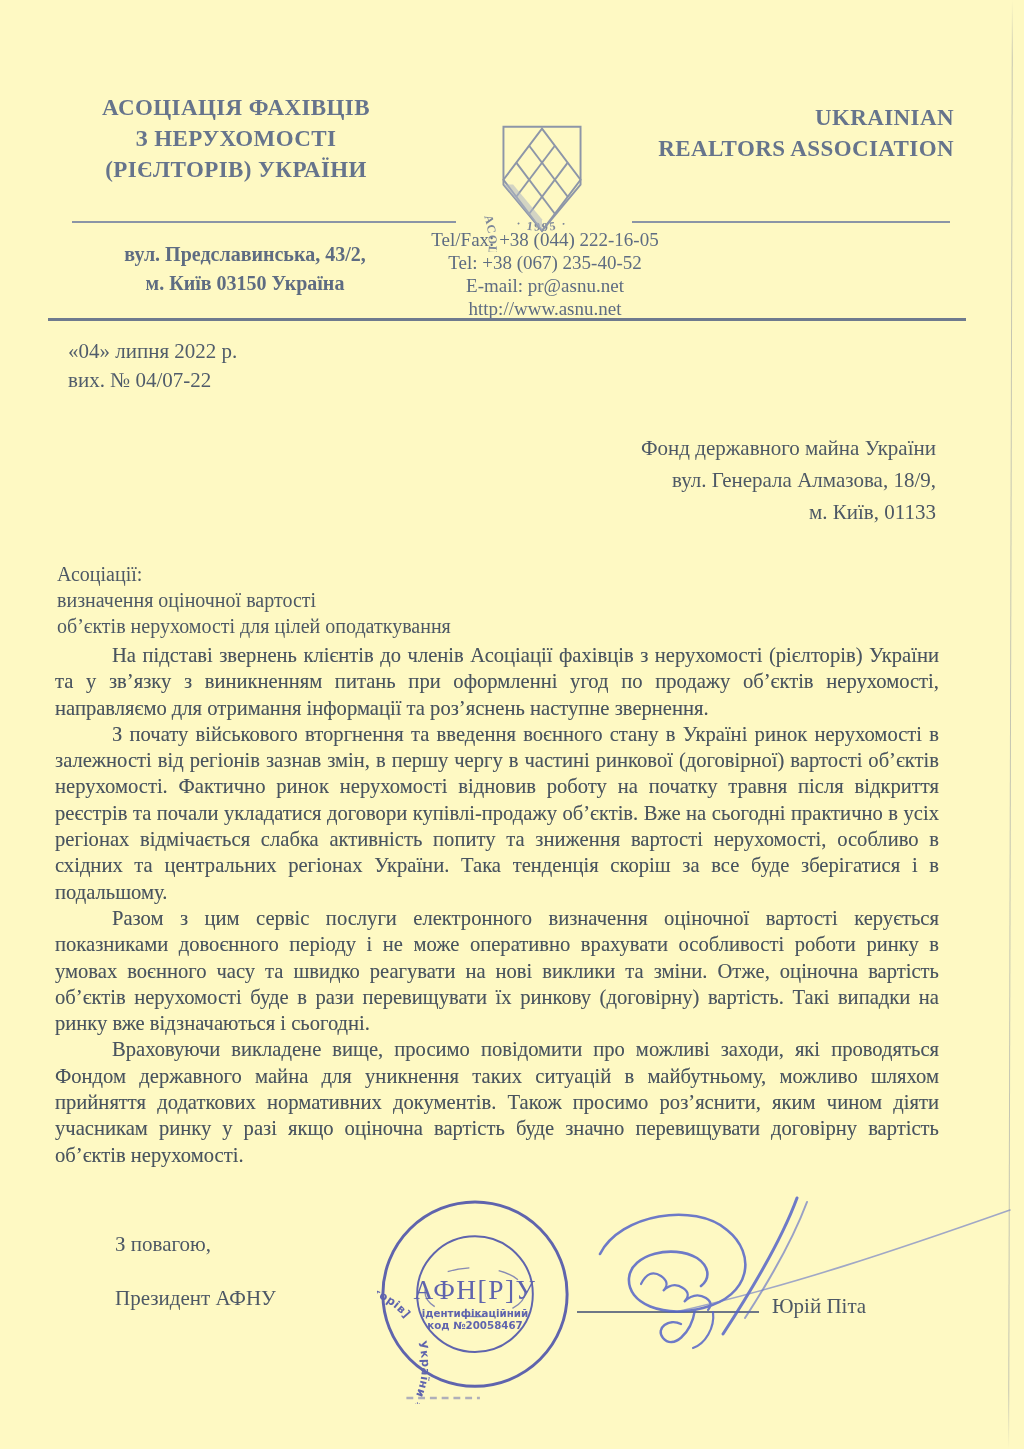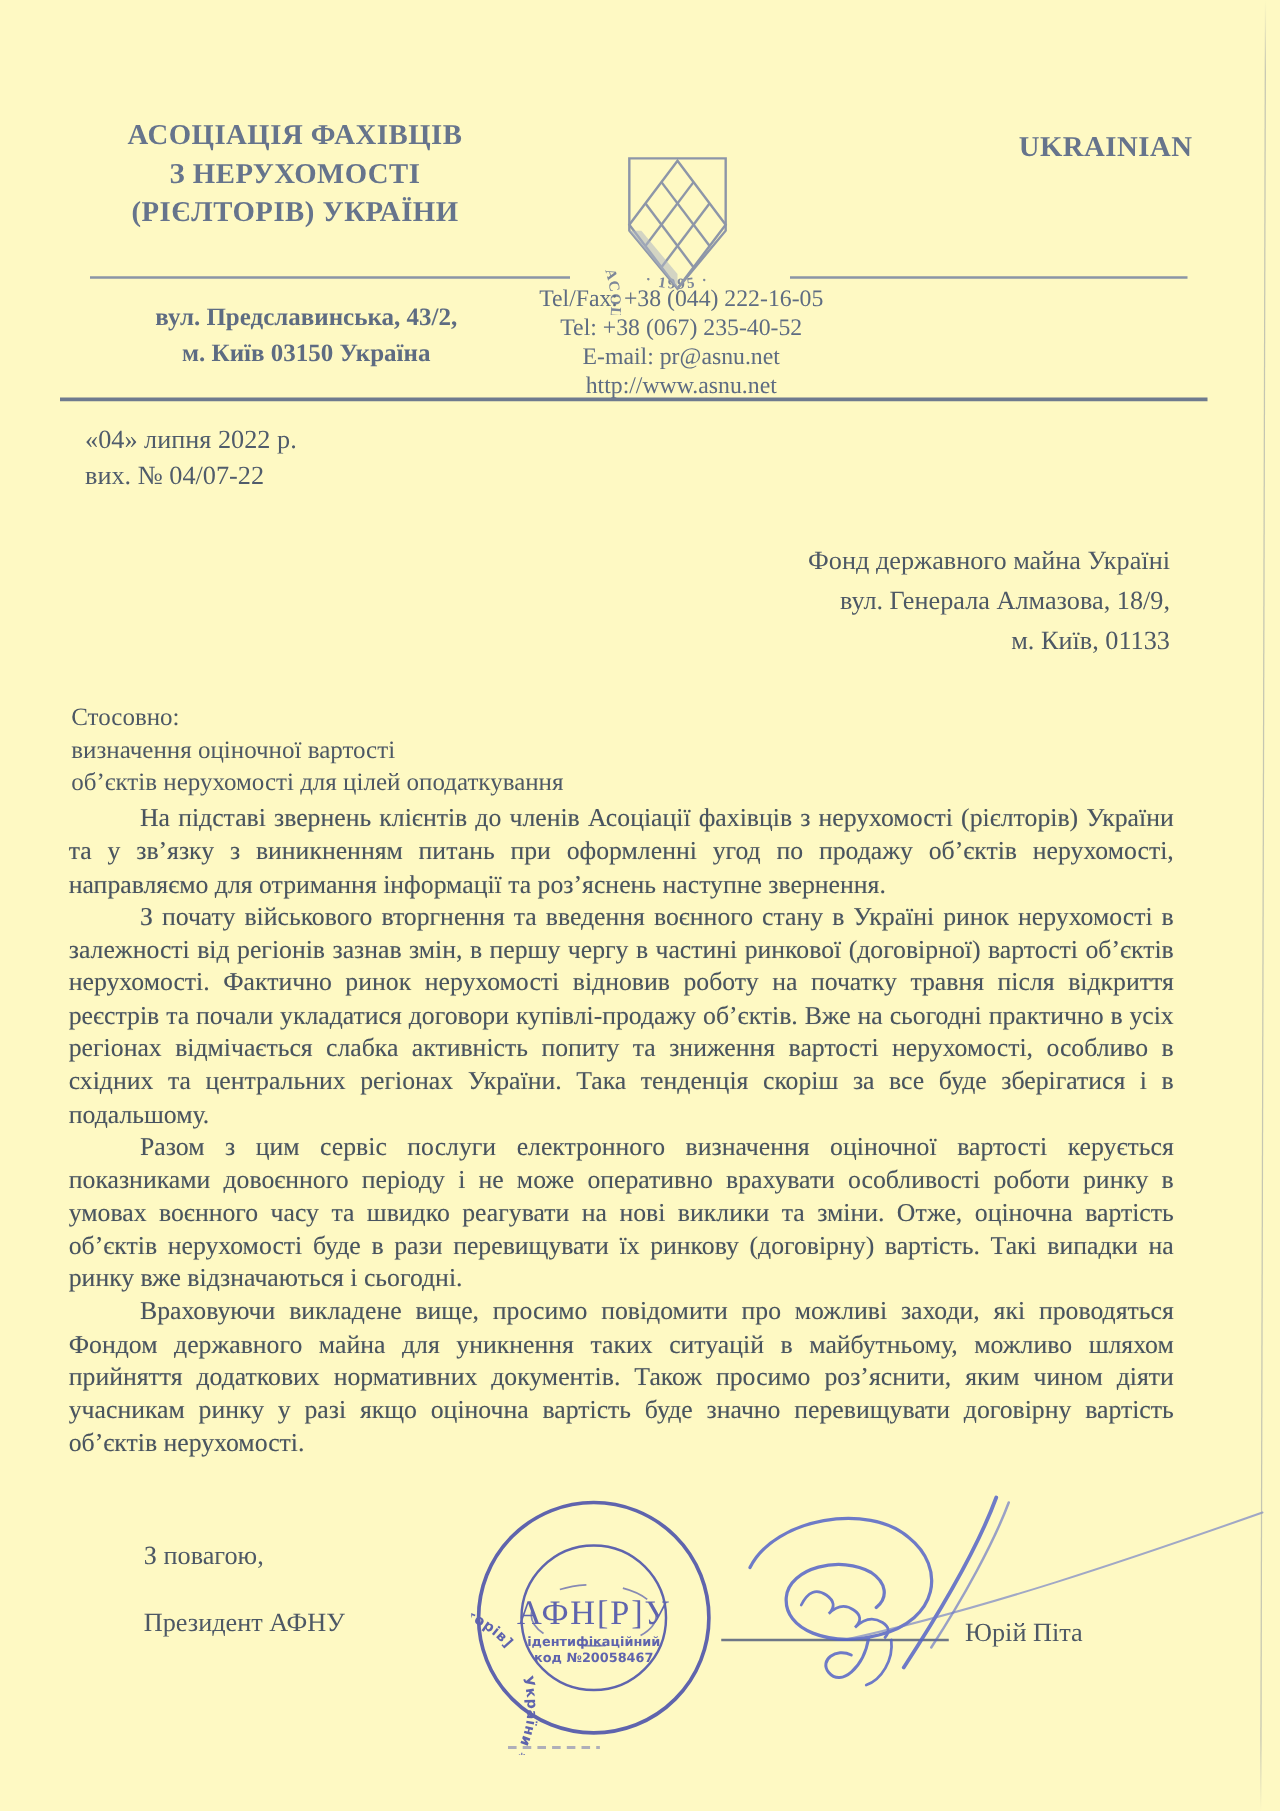--- a/index.html
+++ b/index.html
@@ -75,20 +75,21 @@
       <path d="M 123.3 109.7 L 83.3 162.7"></path>
       <path d="M 136.7 127.3 L 96.7 180.3"></path>
       <path d="M 96.7 109.7 L 136.7 162.7"></path>
       <path d="M 83.3 127.3 L 123.3 180.3"></path>
       <path d="M 70 150 L 110 198 L 110 186 L 80 150 Z" fill="#aeb6c3" fill-opacity=".55" stroke="none"></path>
     </g>
   </svg>
 
   <div class="abs org-en">
     <div>UKRAINIAN</div>
+    <div>REALTORS ASSOCIATION</div>
   </div>
 
   <div class="abs rule rule-left"></div>
   <div class="abs rule rule-right"></div>
 
   <div class="abs addr-ua">
     <div>вул. Предславинська, 43/2,</div>
     <div>м. Київ 03150 Україна</div>
   </div>
 
@@ -101,27 +102,27 @@
 
 
   <div class="abs rule rule-full"></div>
 
   <div class="abs dateblock">
     <div>«04» липня 2022 р.</div>
     <div>вих. № 04/07-22</div>
   </div>
 
   <div class="abs recipient">
-    <div>Фонд державного майна Україні</div>
+    <div>Фонд державного майна України</div>
     <div>вул. Генерала Алмазова, 18/9,</div>
     <div>м. Київ, 01133</div>
   </div>
 
   <div class="abs subject">
-    <div>Стосовно:</div>
+    <div>Асоціації:</div>
     <div>визначення оціночної вартості</div>
     <div>об’єктів нерухомості для цілей оподаткування</div>
   </div>
 
   <div class="abs body-text">
     <p>На підставі звернень клієнтів до членів Асоціації фахівців з нерухомості (рієлторів) України та у зв’язку з виникненням питань при оформленні угод по продажу об’єктів нерухомості, направляємо для отримання інформації та роз’яснень наступне звернення.</p>
     <p>З почату військового вторгнення та введення воєнного стану в Україні ринок нерухомості в залежності від регіонів зазнав змін, в першу чергу в частині ринкової (договірної) вартості об’єктів нерухомості. Фактично ринок нерухомості відновив роботу на початку травня після відкриття реєстрів та почали укладатися договори купівлі-продажу об’єктів. Вже на сьогодні практично в усіх регіонах відмічається слабка активність попиту та зниження вартості нерухомості, особливо в східних та центральних регіонах України. Така тенденція скоріш за все буде зберігатися і в подальшому.</p>
     <p>Разом з цим сервіс послуги електронного визначення оціночної вартості керується показниками довоєнного періоду і не може оперативно врахувати особливості роботи ринку в умовах воєнного часу та швидко реагувати на нові виклики та зміни. Отже, оціночна вартість об’єктів нерухомості буде в рази перевищувати їх ринкову (договірну) вартість. Такі випадки на ринку вже відзначаються і сьогодні.</p>
     <p>Враховуючи викладене вище, просимо повідомити про можливі заходи, які проводяться Фондом державного майна для уникнення таких ситуацій в майбутньому, можливо шляхом прийняття додаткових нормативних документів. Також просимо роз’яснити, яким чином діяти учасникам ринку у разі якщо оціночна вартість буде значно перевищувати договірну вартість об’єктів нерухомості.</p>
   </div>

